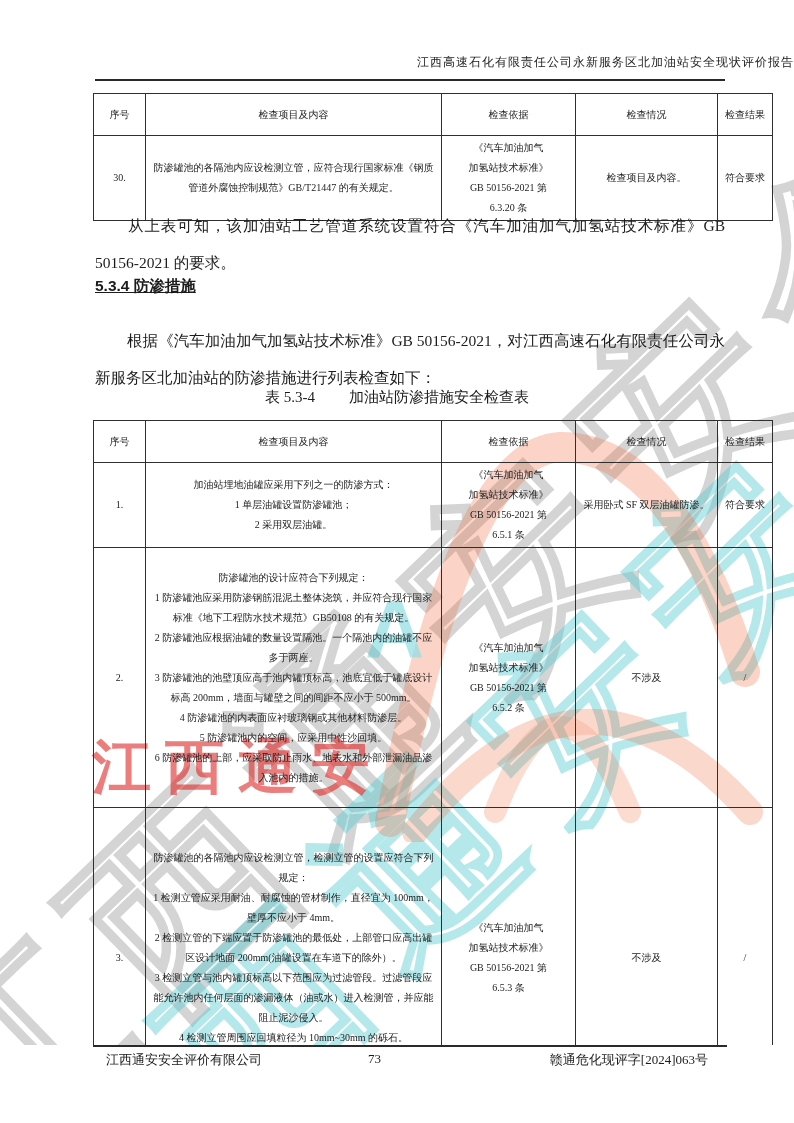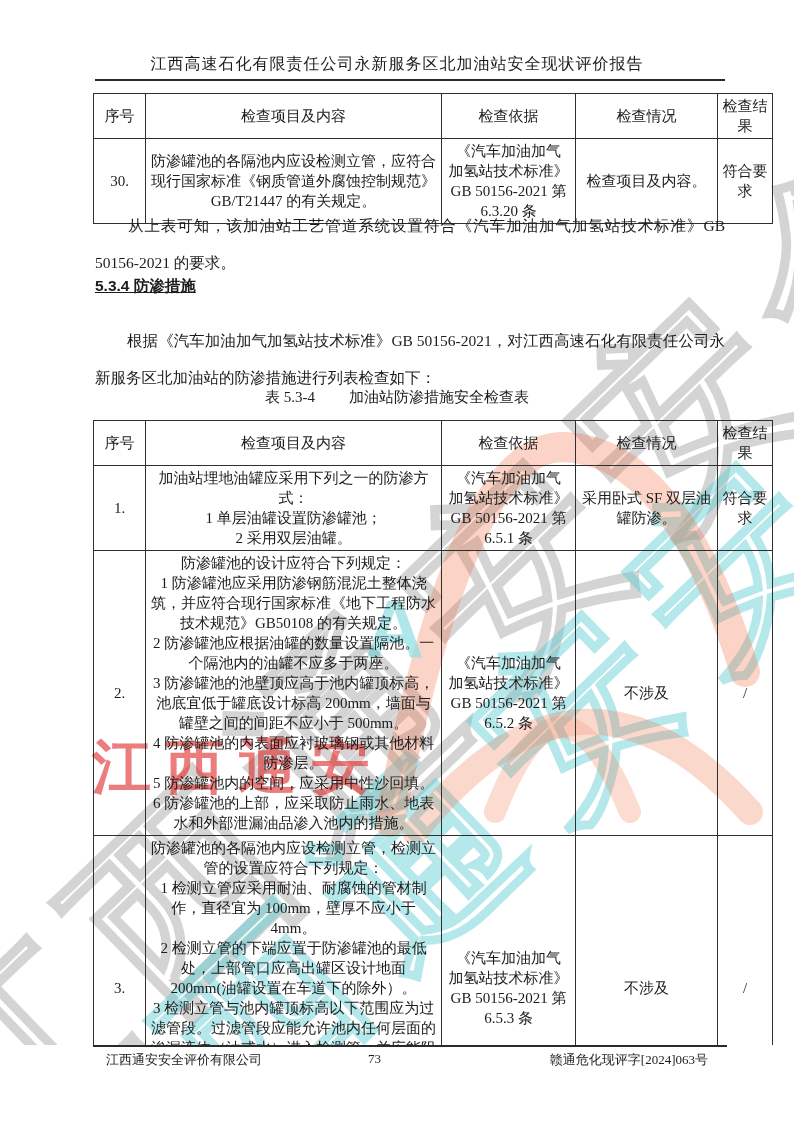--- a/index.html
+++ b/index.html
@@ -16,26 +16,26 @@
            -webkit-text-stroke:3px rgba(152,152,152,0.42);transform:rotate(-44deg);}
   .wm-cyan{left:-40px;top:1140px;font-size:185px;letter-spacing:30px;
            -webkit-text-stroke:3px rgba(88,205,210,0.45);transform:rotate(-44deg);}
   .wm-red-text{position:absolute;left:92px;top:728px;font-size:59px;letter-spacing:14px;
            font-family:"Liberation Sans","DejaVu Sans",sans-serif;font-weight:bold;
            color:rgba(224,38,38,0.60);}
   .wm-logo{position:absolute;left:345px;top:392px;opacity:0.55;}
 
   
   .content{position:absolute;inset:0;z-index:1;}
-  .hdr-title{position:absolute;top:54px;left:0;width:794px;text-align:center;
-             font-size:16px;letter-spacing:1px;}
+  .hdr-title{position:absolute;top:54px;left:0;width:794px;text-align:right;
+             font-size:12px;letter-spacing:1px;}
   .hdr-line{position:absolute;top:79px;left:95px;width:630px;border-top:2px solid #2a2a2a;}
 
   table.chk{border-collapse:collapse;table-layout:fixed;width:634px;
-            font-size:15px;line-height:20px;}
+            font-size:10px;line-height:20px;}
   table.chk td{border:1px solid #2f2f2f;padding:2px 4px;text-align:center;
                vertical-align:middle;white-space:pre-line;overflow:hidden;}
   table.chk .c-seq{width:43px;}
   table.chk .c-item{width:287px;}
   table.chk .c-basis{width:125px;}
   table.chk .c-situ{width:133px;}
   table.chk .c-res{width:46px;font-family:Liberation Serif, serif;}
   tr.hdr-row{height:42px;}
 
   #table1{position:absolute;top:93px;left:93px;}

